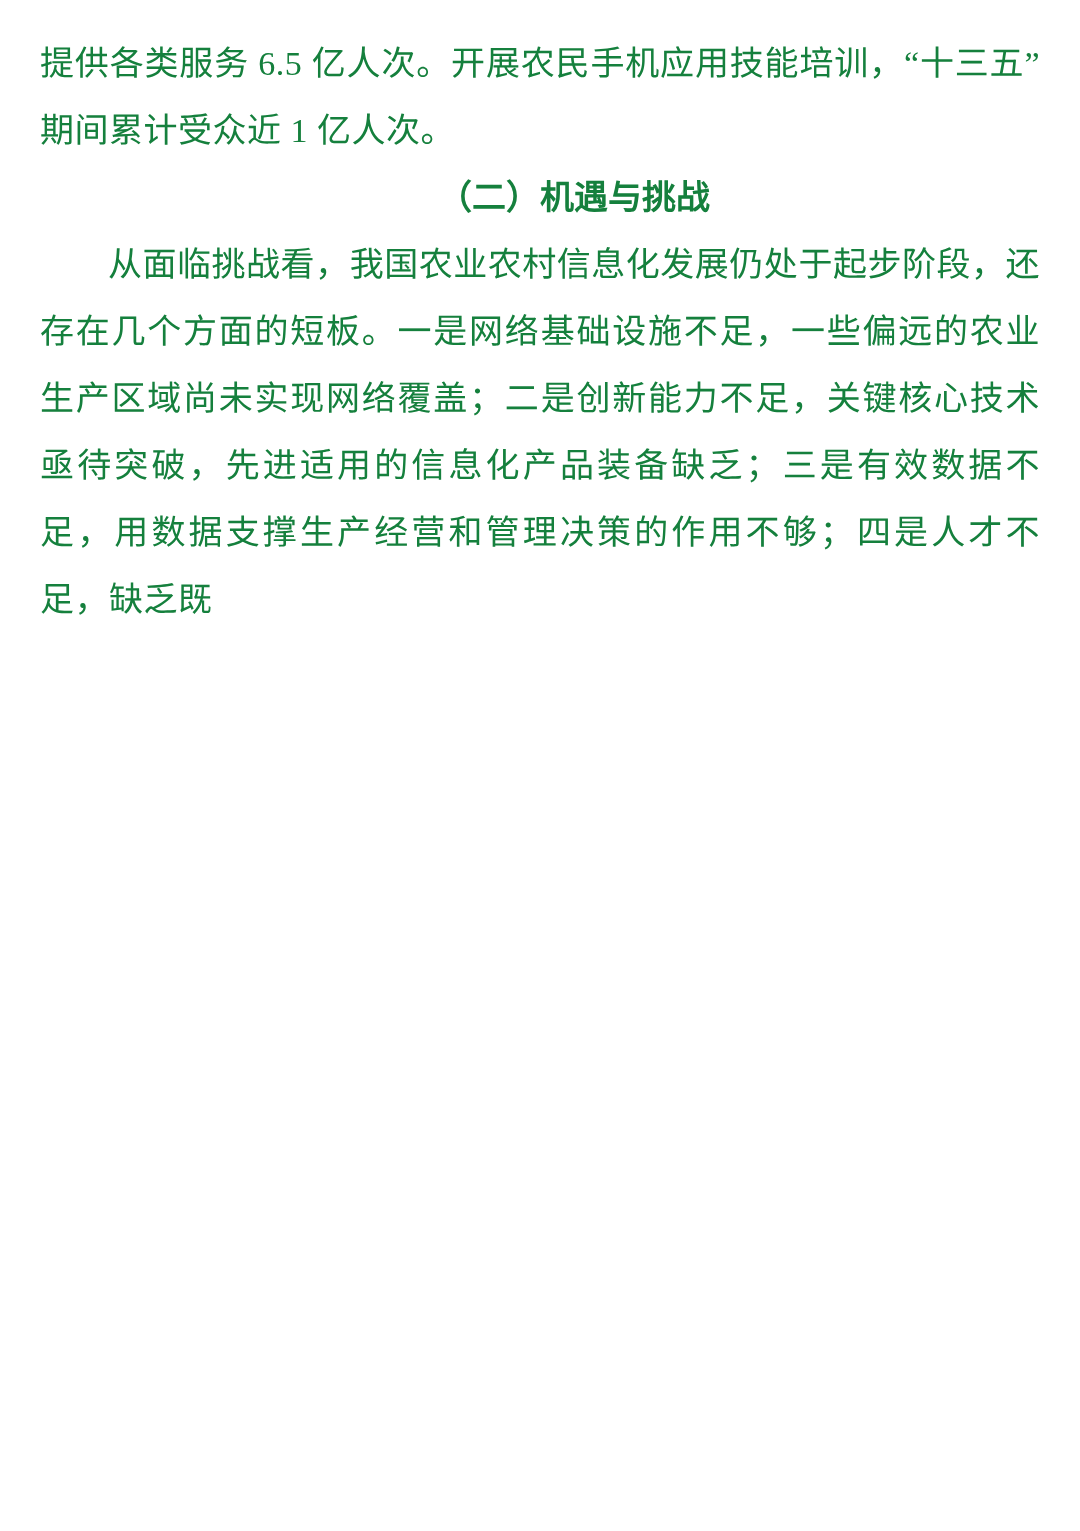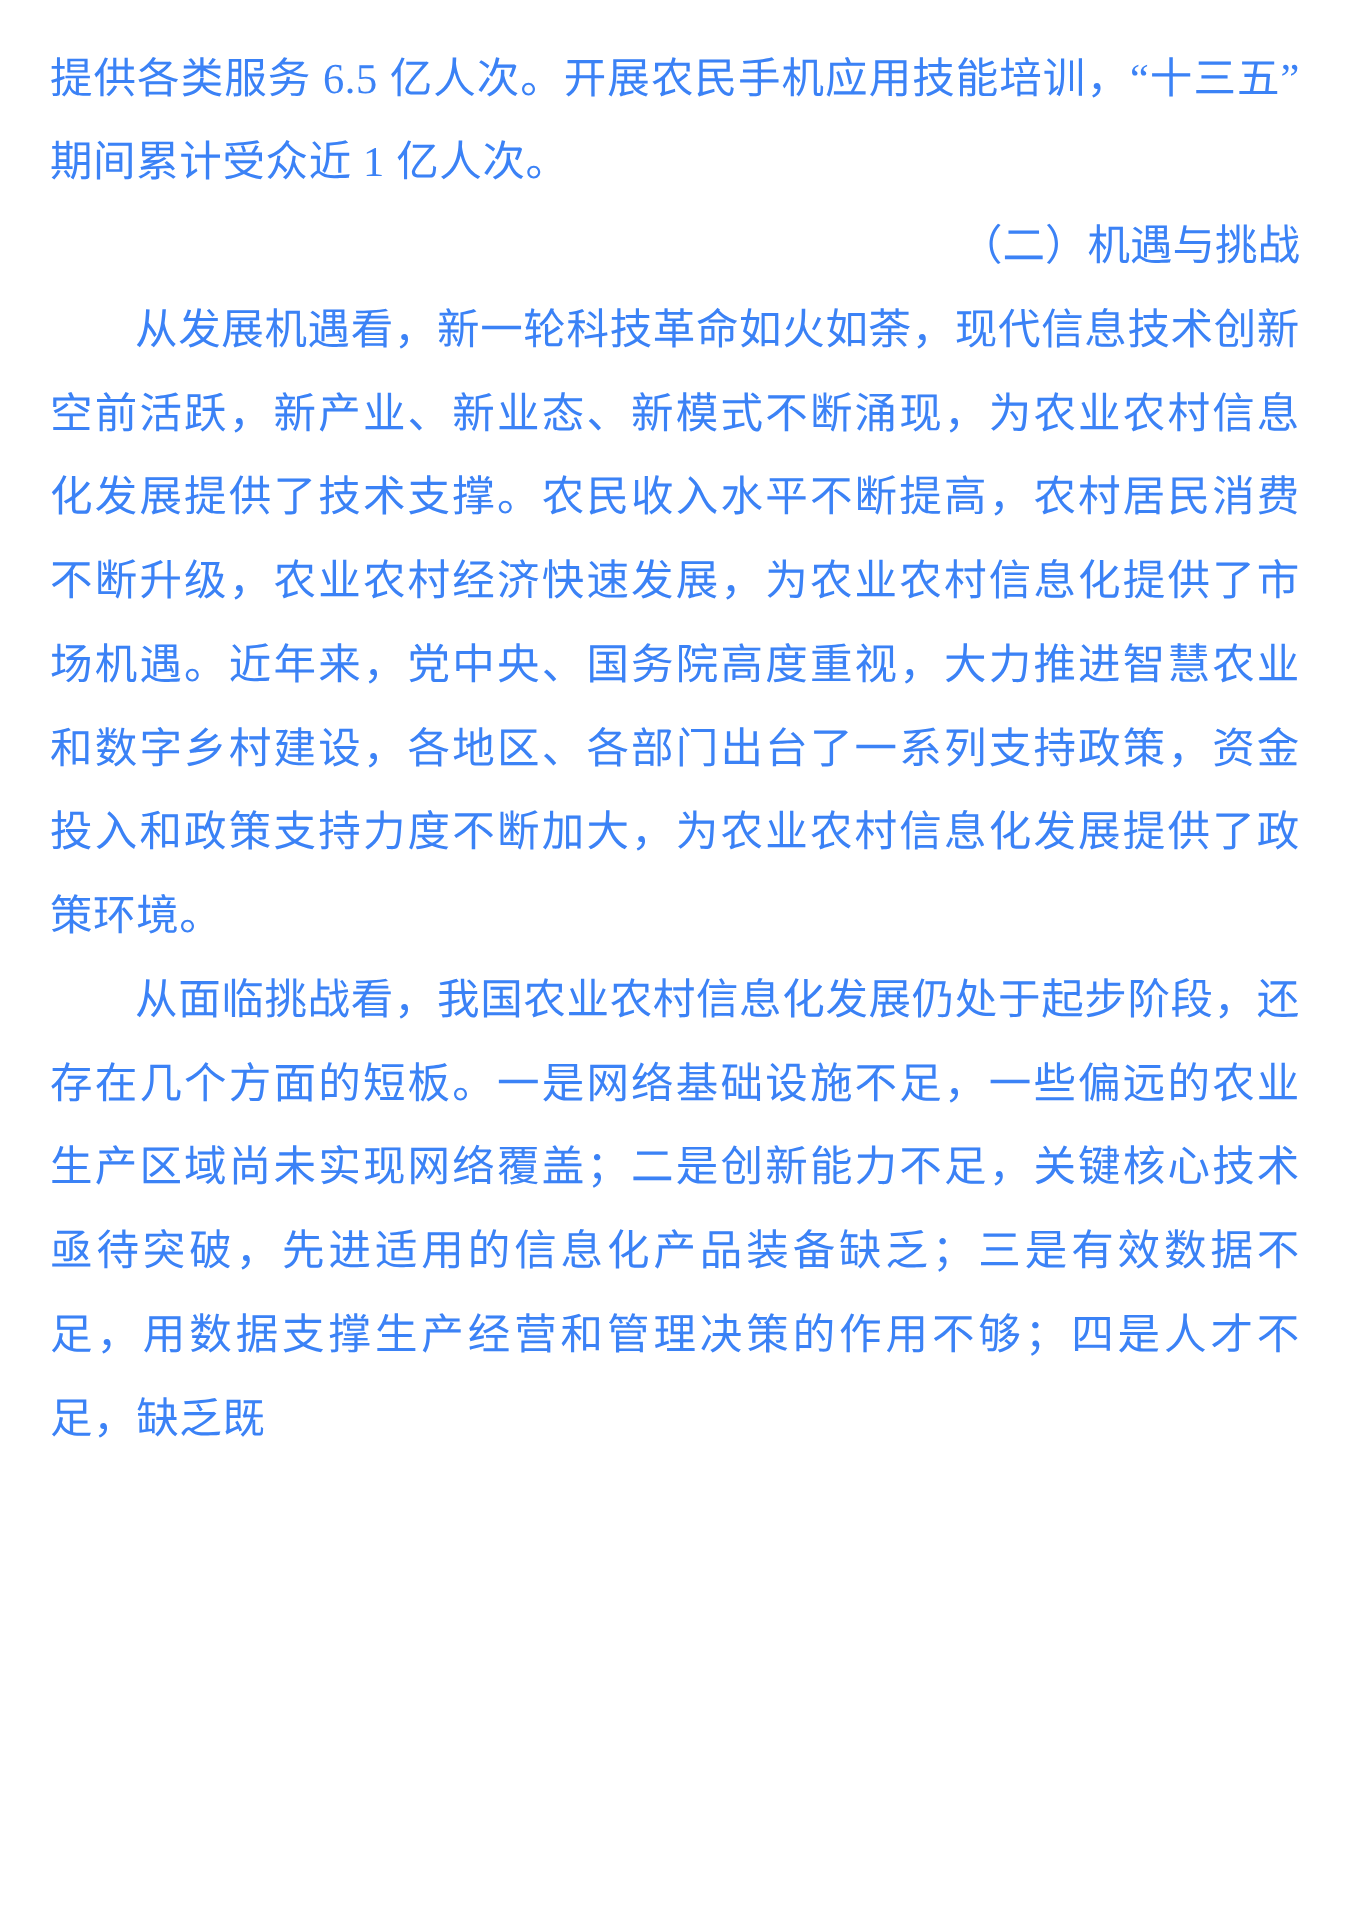--- a/index.html
+++ b/index.html
@@ -10,62 +10,59 @@
   .page {
     position: relative;
     width: 1080px;
     height: 1531px;
     margin: 0 auto;
     background: #ffffff;
     overflow: hidden;
     box-sizing: border-box;
     padding: 30px 40px 0 40px;
     font-family: "Liberation Serif", "DejaVu Serif", serif;
-    color: #3b82f6;
+    color: #15803d;
   }
   .para {
     margin: 0;
     font-size: 34px;
     line-height: 67px;
     text-align: justify;
     text-justify: inter-character;
     letter-spacing: 0.5px;
     word-break: break-all;
     overflow-wrap: break-word;
   }
   .para.indent {
     text-indent: 2em;
   }
   .bold-lead {
     font-weight: bold;
   }
   .heading {
-    font-weight: normal;
+    font-weight: bold;
     font-size: 34px;
     line-height: 67px;
     margin: 0;
     text-indent: 2em;
-    text-align: right;
+    text-align: center;
   }
 </style>
 </head>
 <body>
 
 <div class="page">
 
   <p class="para">
     <span>提供各类服务 6.5 亿人次。开展农民手机应用技能培训，“十三五”期间累计受众近 1 亿人次。</span>
   </p>
 
 
   <h2 class="heading">
     <span>（二）机遇与挑战</span>
   </h2>
 
-  <p class="para indent">
-    <span>从发展机遇看，新一轮科技革命如火如荼，现代信息技术创新空前活跃，新产业、新业态、新模式不断涌现，为农业农村信息化发展提供了技术支撑。农民收入水平不断提高，农村居民消费不断升级，农业农村经济快速发展，为农业农村信息化提供了市场机遇。近年来，党中央、国务院高度重视，大力推进智慧农业和数字乡村建设，各地区、各部门出台了一系列支持政策，资金投入和政策支持力度不断加大，为农业农村信息化发展提供了政策环境。</span>
-  </p>
 
   <p class="para indent">
     <span>从面临挑战看，我国农业农村信息化发展仍处于起步阶段，还存在几个方面的短板。一是网络基础设施不足，一些偏远的农业生产区域尚未实现网络覆盖；二是创新能力不足，关键核心技术亟待突破，先进适用的信息化产品装备缺乏；三是有效数据不足，用数据支撑生产经营和管理决策的作用不够；四是人才不足，缺乏既</span>
   </p>
 
 </div>
 
 </body></html>

